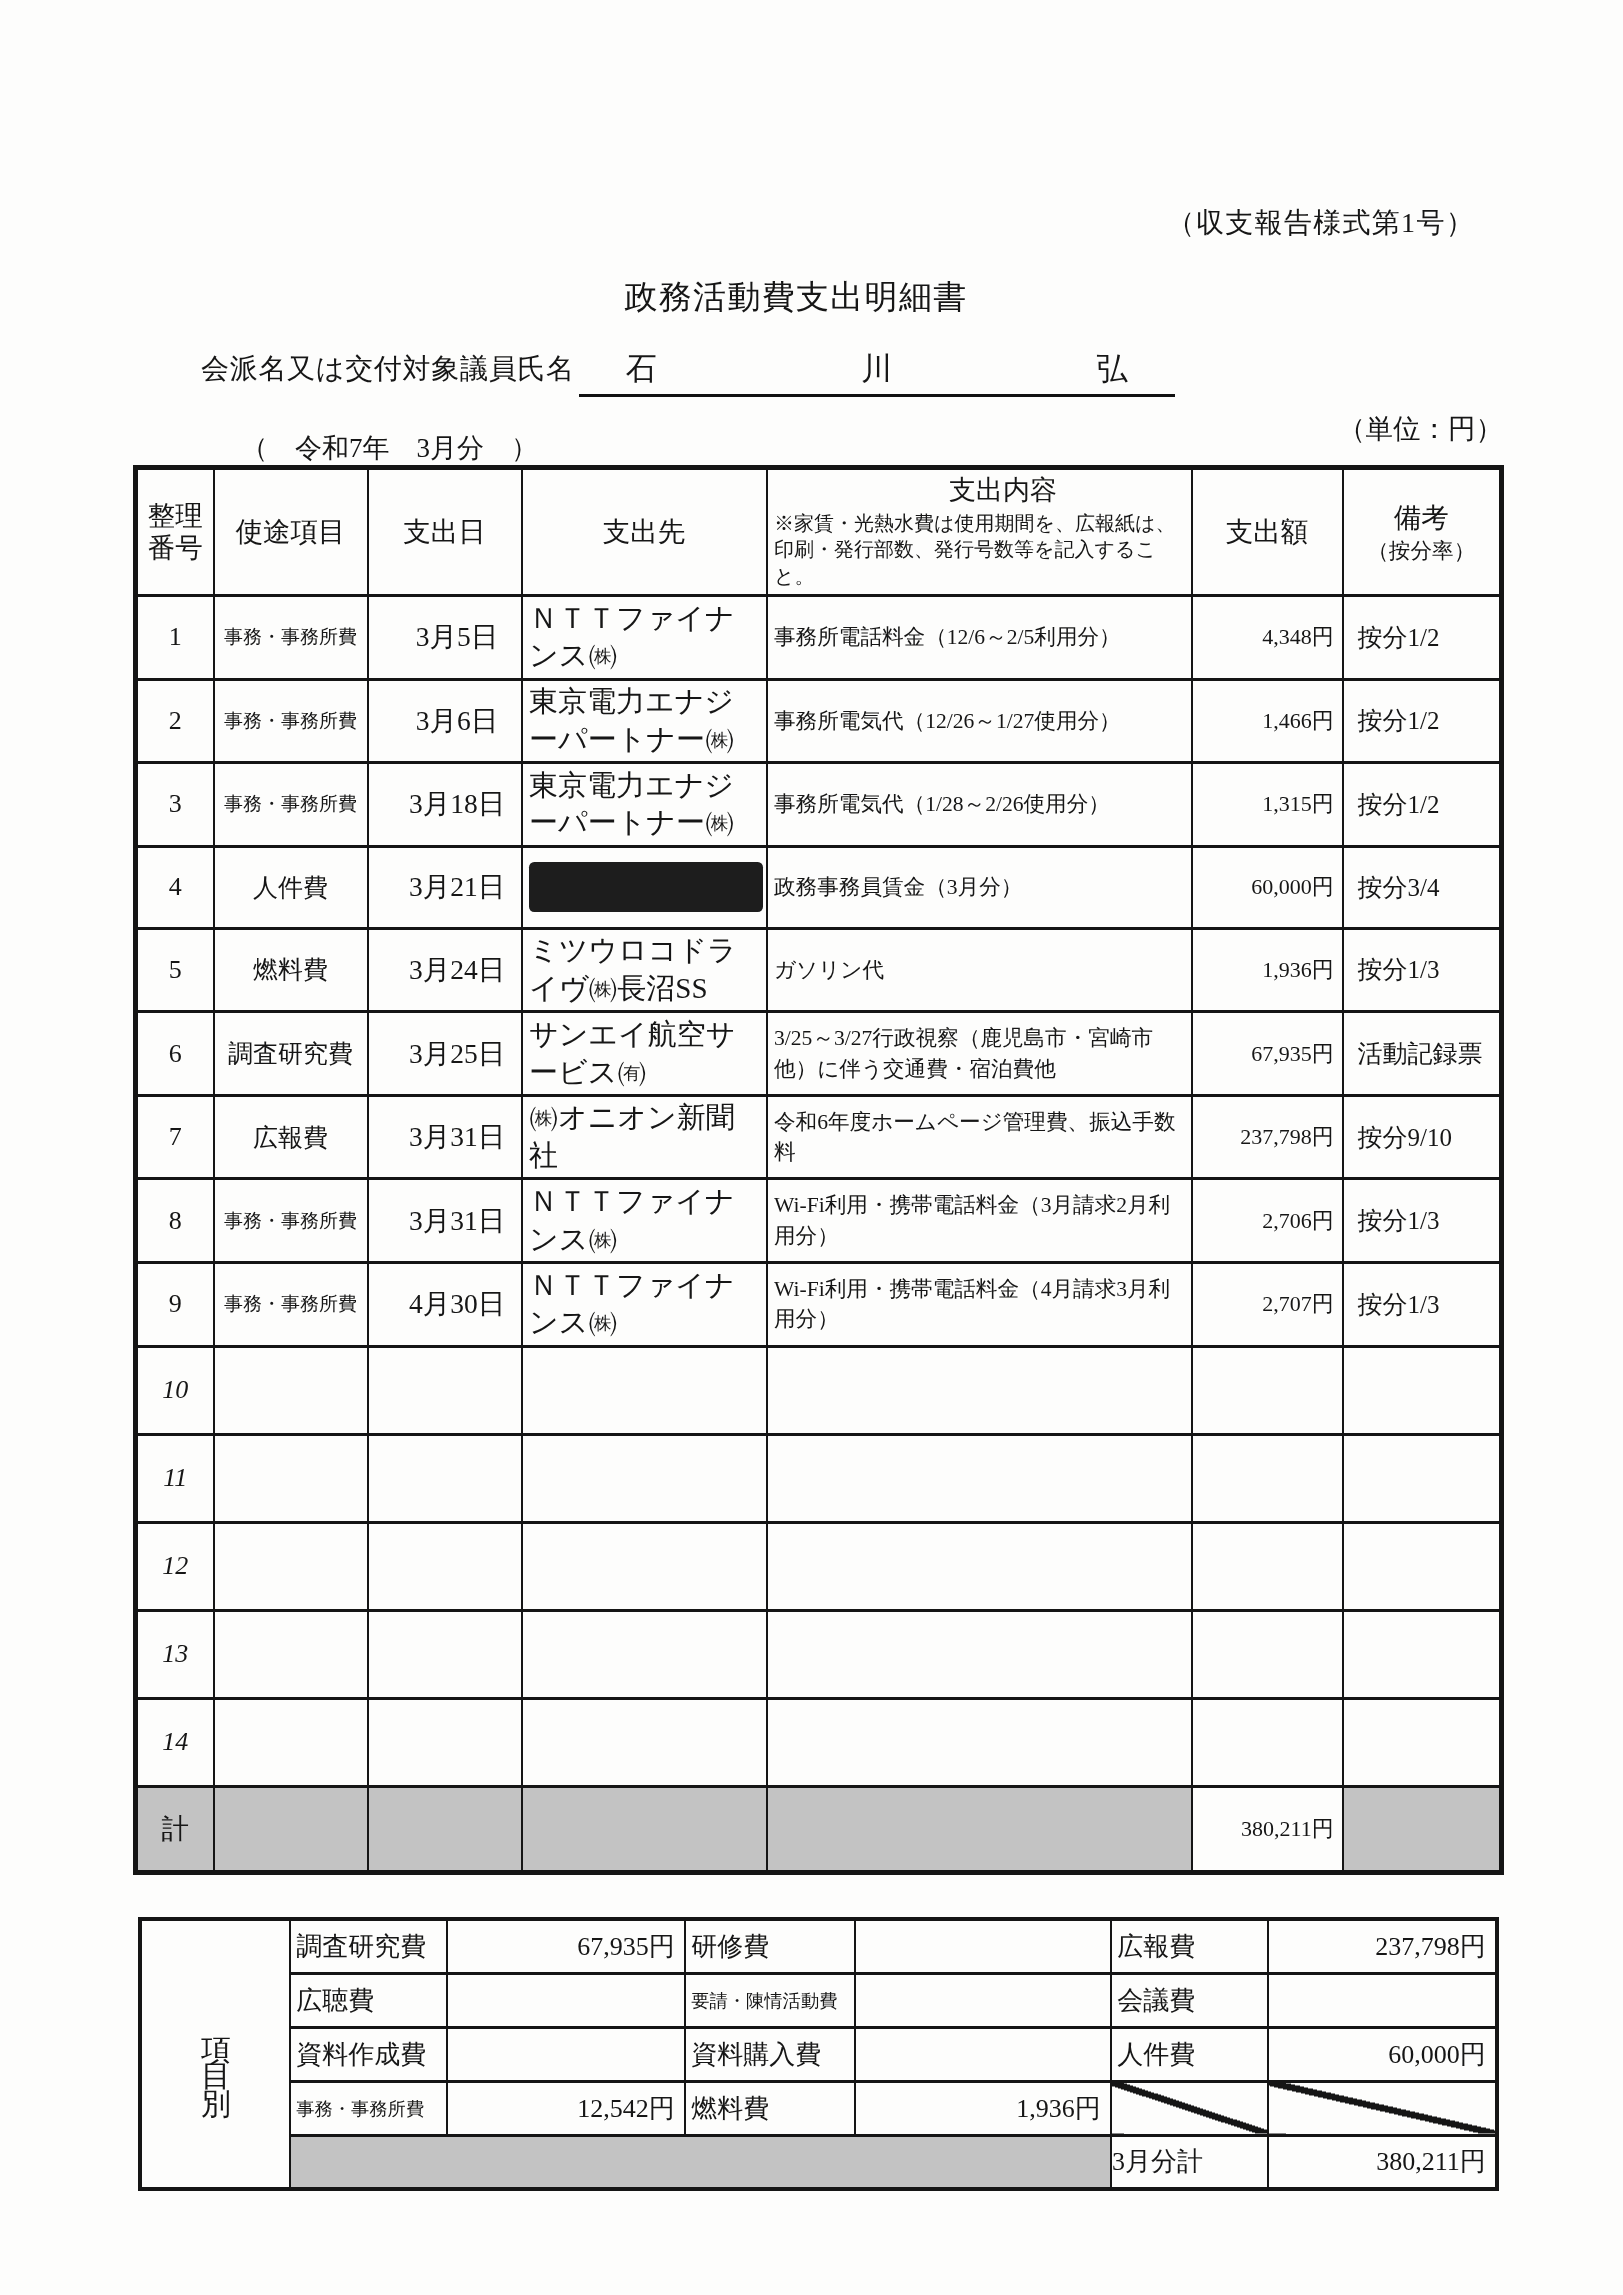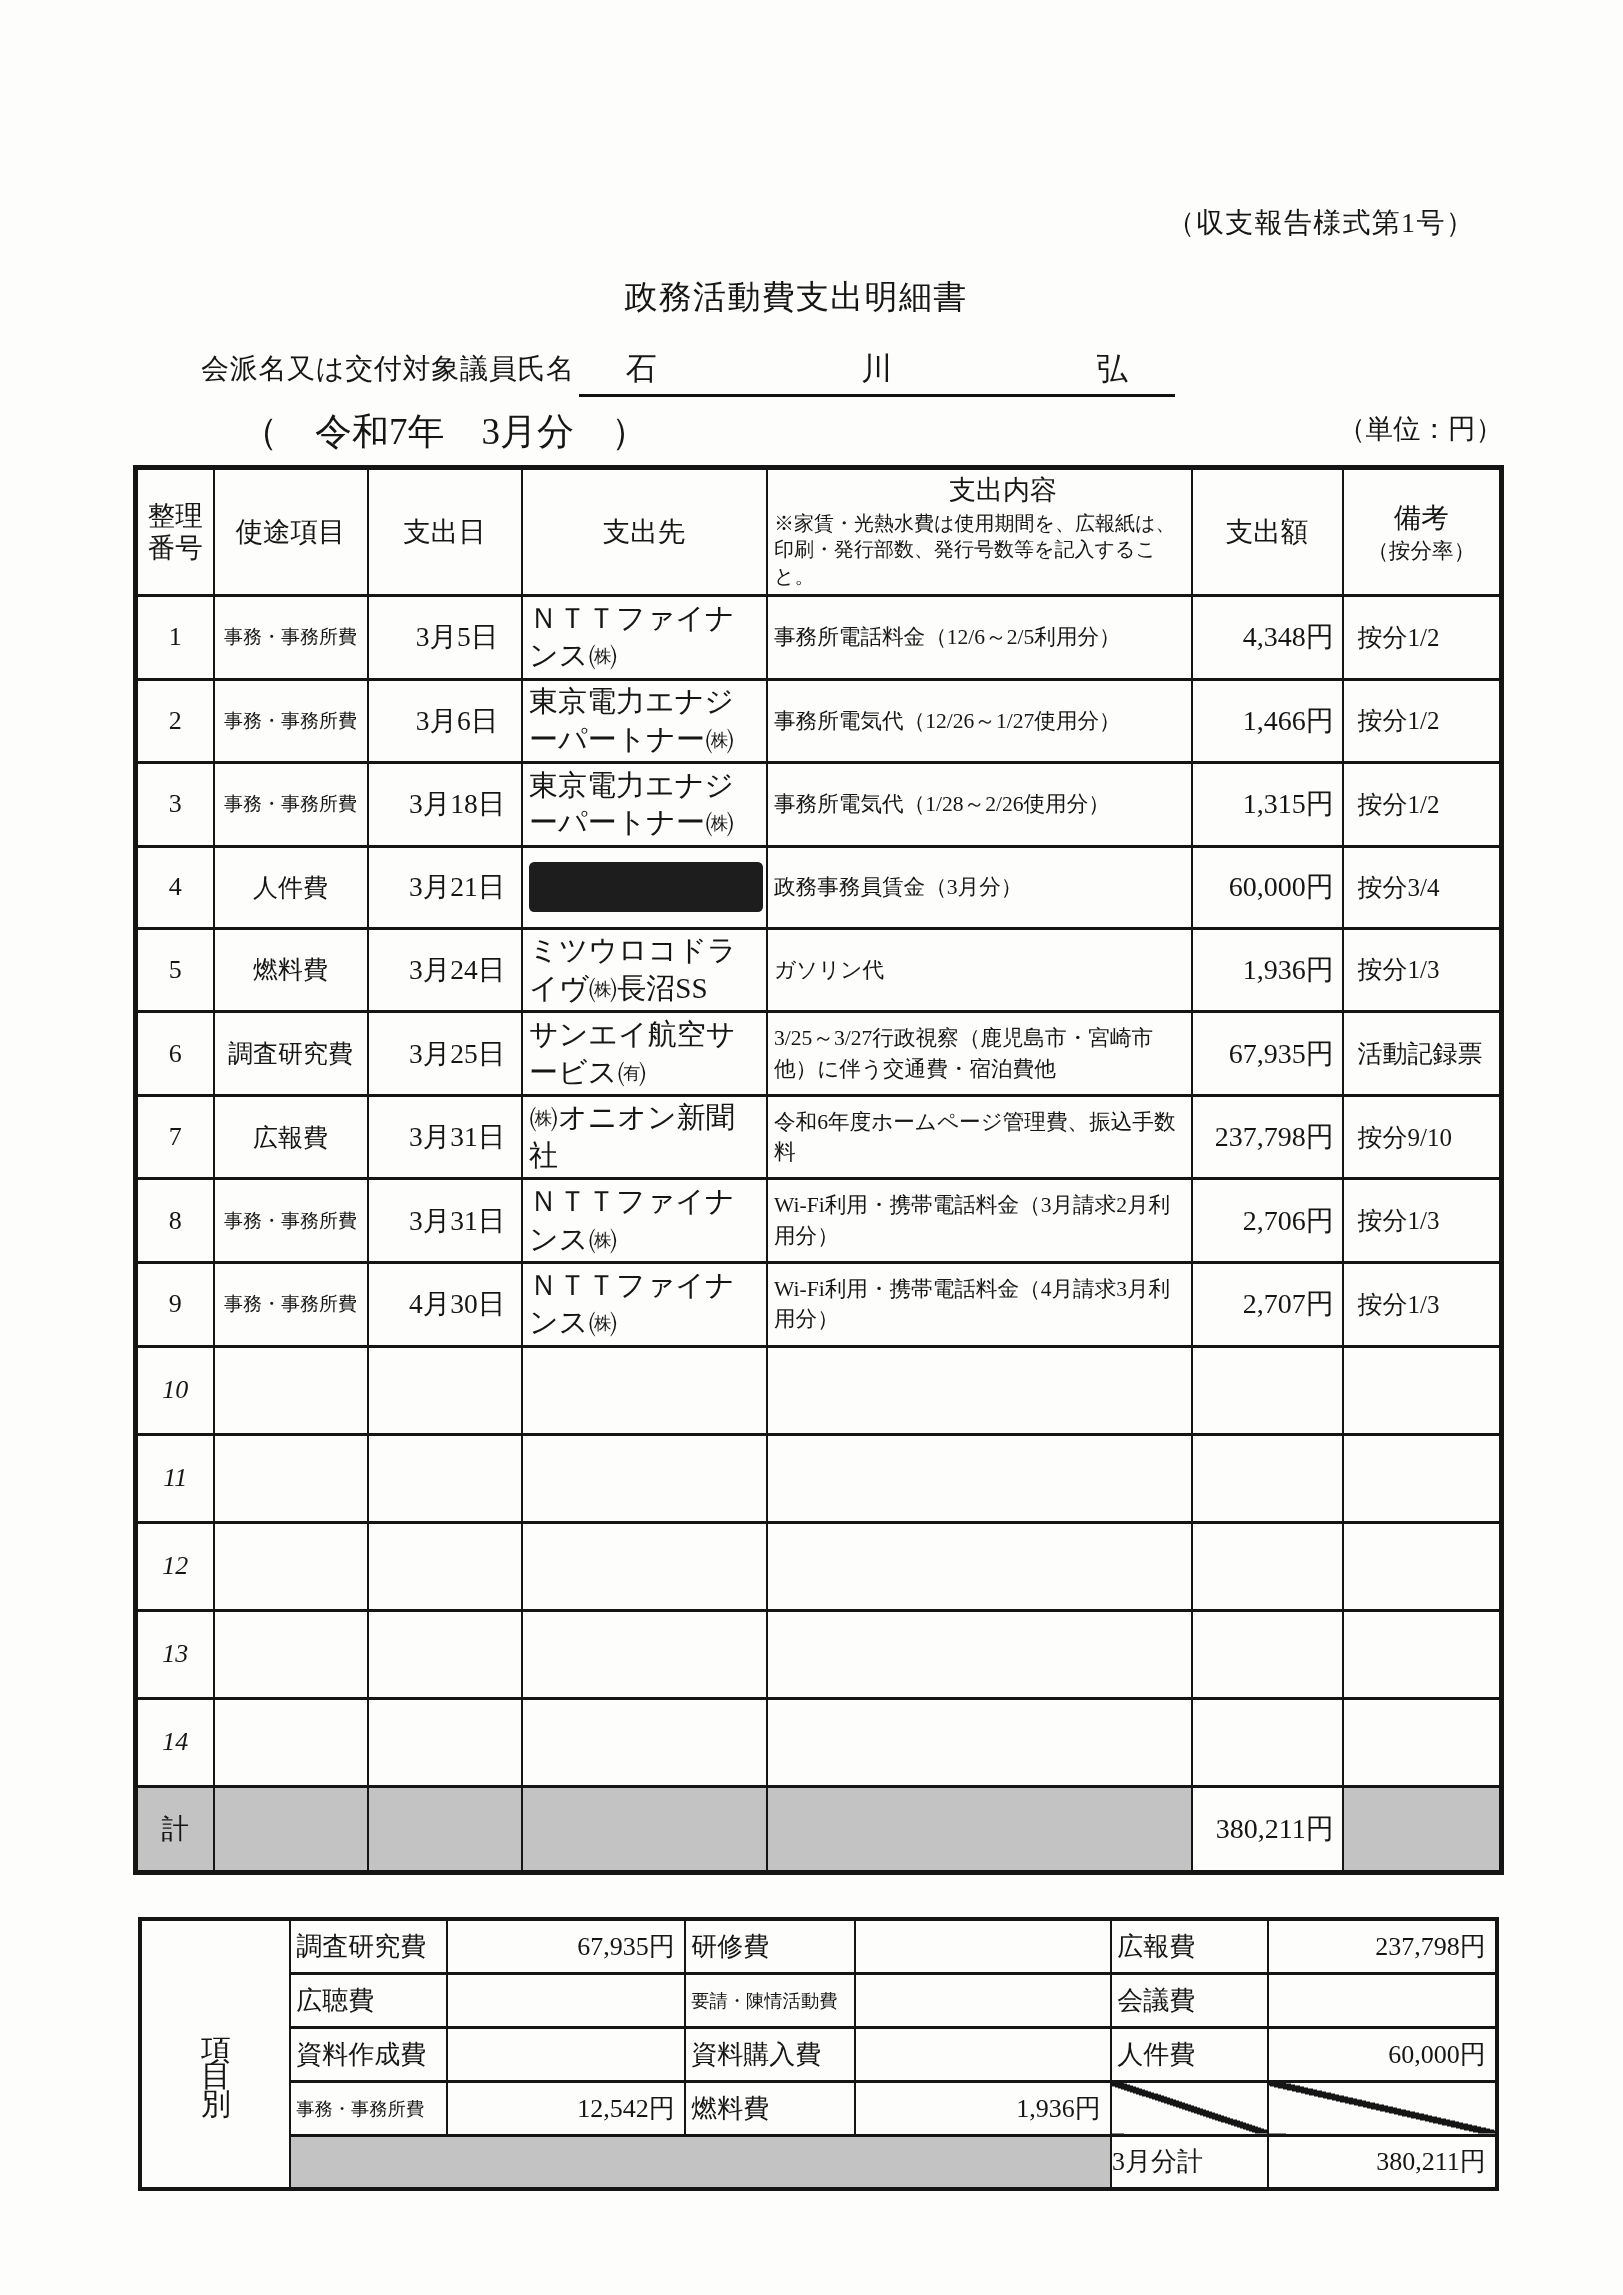--- a/index.html
+++ b/index.html
@@ -11,21 +11,21 @@
   }
   
   .form-number{ position:absolute; top:204px; right:148px; font-size:28px; letter-spacing:1.3px; }
   .doc-title{ position:absolute; top:275px; left:796px; transform:translateX(-50%);
     font-size:33px; letter-spacing:1.3px; white-space:nowrap;text-align:right; }
   .name-line{ position:absolute; left:201px; top:348px; display:flex; align-items:flex-end; }
   .name-label{ font-size:28px; letter-spacing:0.7px; padding-bottom:9.2px; }
   .name-underline{ width:596px; margin-left:3.9px; border-bottom:3.9px solid #111;
     display:flex; justify-content:space-between; padding:0 47px 3.9px 47px; }
   .name-underline span{ font-size:31px; }
-  .period-line{ position:absolute; left:241px; top:407px; font-size:37px; }
+  .period-line{ position:absolute; left:241px; top:430px; font-size:27px; }
   .unit-label{ position:absolute; left:1338px; top:411px; font-size:27.5px; }
 
   
   table{ border-collapse:collapse; table-layout:fixed; }
   .expense{ position:absolute; left:133px; top:465px; width:1367px; }
   .expense th,.expense td{ border:2.6px solid #151515; border-top-width:3.9px; border-bottom-width:3.9px;
     overflow:hidden; vertical-align:middle; }
   .expense{ border:5.2px solid #151515; }
   .expense thead tr{ height:128px; }
   .expense tr.r{ height:82px; }
@@ -35,21 +35,21 @@
   th .two-line span{ display:block; line-height:1.15; }
   .ct-title{ text-align:center; font-size:27px; margin-bottom:1.3px;padding-left:48px; }
   .ct-note{ text-align:left; font-size:20px; line-height:1.32; padding:0 6.5px 2.6px 6.5px; }
   .rem-sub{ display:block; font-size:21.6px; }
   td.no{ text-align:center; font-size:26px; }
   td.cat{ text-align:center; font-size:25px; }
   td.cat.sm{ font-size:19px; }
   td.date{ text-align:center; font-size:27.5px;padding-left:25px; }
   td.payee{ text-align:left; font-size:29px; line-height:1.3; padding:2.6px 2.6px 2.6px 6.5px; }
   td.desc{ text-align:left; font-size:21.6px; line-height:1.4; padding:2.6px 6.5px; }
-  td.amt{ text-align:right; font-size:28px; padding-right:7.8px; }
+  td.amt{ text-align:right; font-size:22px; padding-right:7.8px; }
   td.rem{ text-align:left; font-size:25px; padding-left:14px; }
   td.gray{ background:#c3c3c3; }
   .total-row td.no{ font-size:27.5px; }
   .redaction{ width:100%; height:50px; background:#1d1d1d; border-radius:5.2px; }
 
   
   .summary{ position:absolute; left:138px; top:1917px; width:1356px; border:4.6px solid #151515; }
   .summary td{ border:2.6px solid #151515; border-top-width:3.3px; border-bottom-width:3.3px;
     vertical-align:middle; overflow:hidden; }
   .summary tr{ height:54px; }

